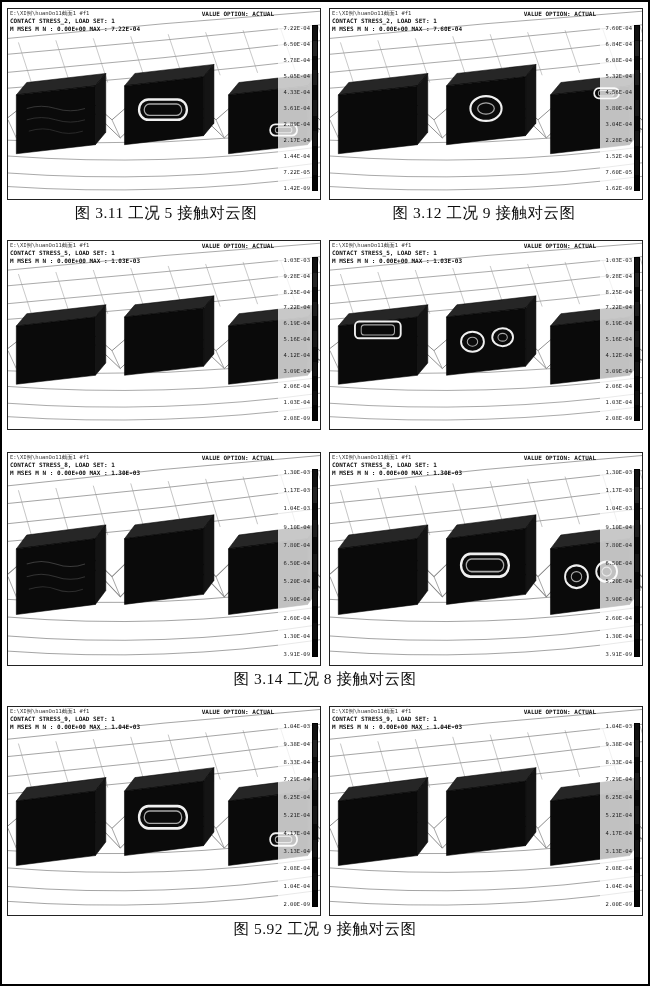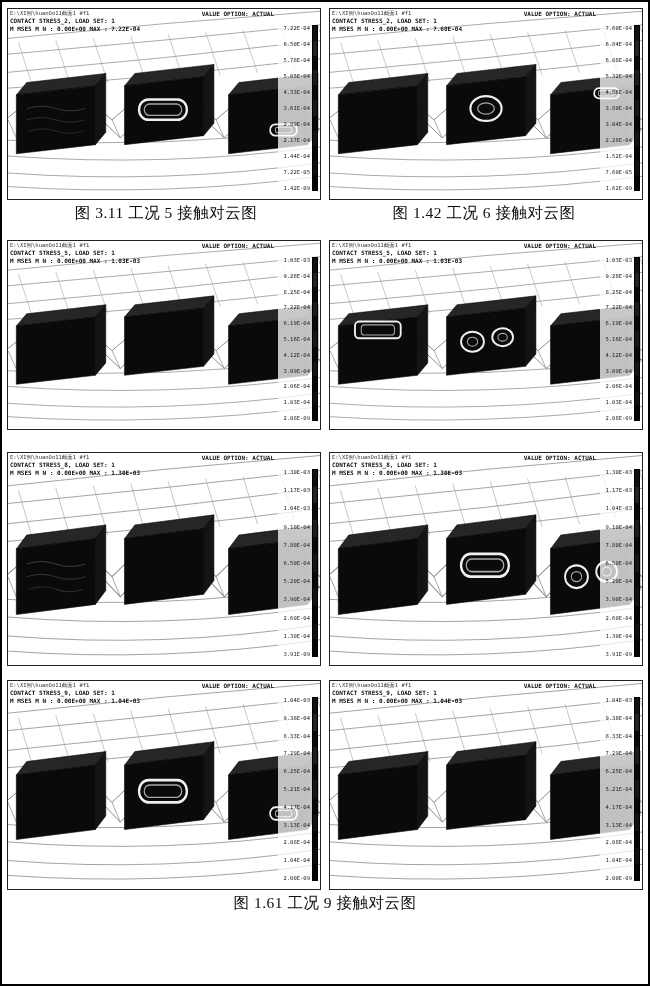--- a/index.html
+++ b/index.html
@@ -207,21 +207,21 @@
             <div class="cb-label">1.52E-04</div>
             <div class="cb-label">7.60E-05</div>
             <div class="cb-label">1.62E-09</div>
           </div>
         <div class="cb-strip"></div>
       </div>
     </figure>
   </div>
   <div class="caption-row double">
     <div class="caption">图 3.11  工况 5 接触对云图</div>
-    <div class="caption">图 1.42  工况 6 接触对云图</div>
+    <div class="caption">图 3.12  工况 9 接触对云图</div>
   </div>
 
   <div class="fig-row row2 mt-a">
     <figure class="panel">
       <svg class="scene" viewBox="0 0 300 168" preserveAspectRatio="none">
           <path d="M0 26 Q150 12 300 2" fill="none" stroke="#8e8e8e" stroke-width="0.7"></path>
           <path d="M0 40 Q150 28 300 14" fill="none" stroke="#8e8e8e" stroke-width="0.7"></path>
           <path d="M0 56 Q150 44 300 28" fill="none" stroke="#8e8e8e" stroke-width="0.7"></path>
           <path d="M0 70 Q150 60 300 44" fill="none" stroke="#8e8e8e" stroke-width="0.7"></path>
           <path d="M0 116 Q150 124 300 106" fill="none" stroke="#8e8e8e" stroke-width="0.7"></path>
@@ -506,20 +506,23 @@
             <div class="cb-label">5.20E-04</div>
             <div class="cb-label">3.90E-04</div>
             <div class="cb-label">2.60E-04</div>
             <div class="cb-label">1.30E-04</div>
             <div class="cb-label">3.91E-09</div>
           </div>
         <div class="cb-strip"></div>
       </div>
     </figure>
   </div>
+  <div class="caption-row single">
+    <div class="caption">图 3.14  工况 8 接触对云图</div>
+  </div>
 
   <div class="fig-row row4 mt-a">
     <figure class="panel">
       <svg class="scene" viewBox="0 0 300 168" preserveAspectRatio="none">
           <path d="M0 26 Q150 12 300 2" fill="none" stroke="#8e8e8e" stroke-width="0.7"></path>
           <path d="M0 40 Q150 28 300 14" fill="none" stroke="#8e8e8e" stroke-width="0.7"></path>
           <path d="M0 56 Q150 44 300 28" fill="none" stroke="#8e8e8e" stroke-width="0.7"></path>
           <path d="M0 70 Q150 60 300 44" fill="none" stroke="#8e8e8e" stroke-width="0.7"></path>
           <path d="M0 116 Q150 124 300 106" fill="none" stroke="#8e8e8e" stroke-width="0.7"></path>
           <path d="M0 130 Q150 140 300 122" fill="none" stroke="#8e8e8e" stroke-width="0.7"></path>
@@ -652,16 +655,16 @@
             <div class="cb-label">3.13E-04</div>
             <div class="cb-label">2.08E-04</div>
             <div class="cb-label">1.04E-04</div>
             <div class="cb-label">2.00E-09</div>
           </div>
         <div class="cb-strip"></div>
       </div>
     </figure>
   </div>
   <div class="caption-row single">
-    <div class="caption">图 1.61  工况 9 接触对云图</div>
+    <div class="caption">图 5.92  工况 9 接触对云图</div>
   </div>
 
 </div>
 
 </body></html>

